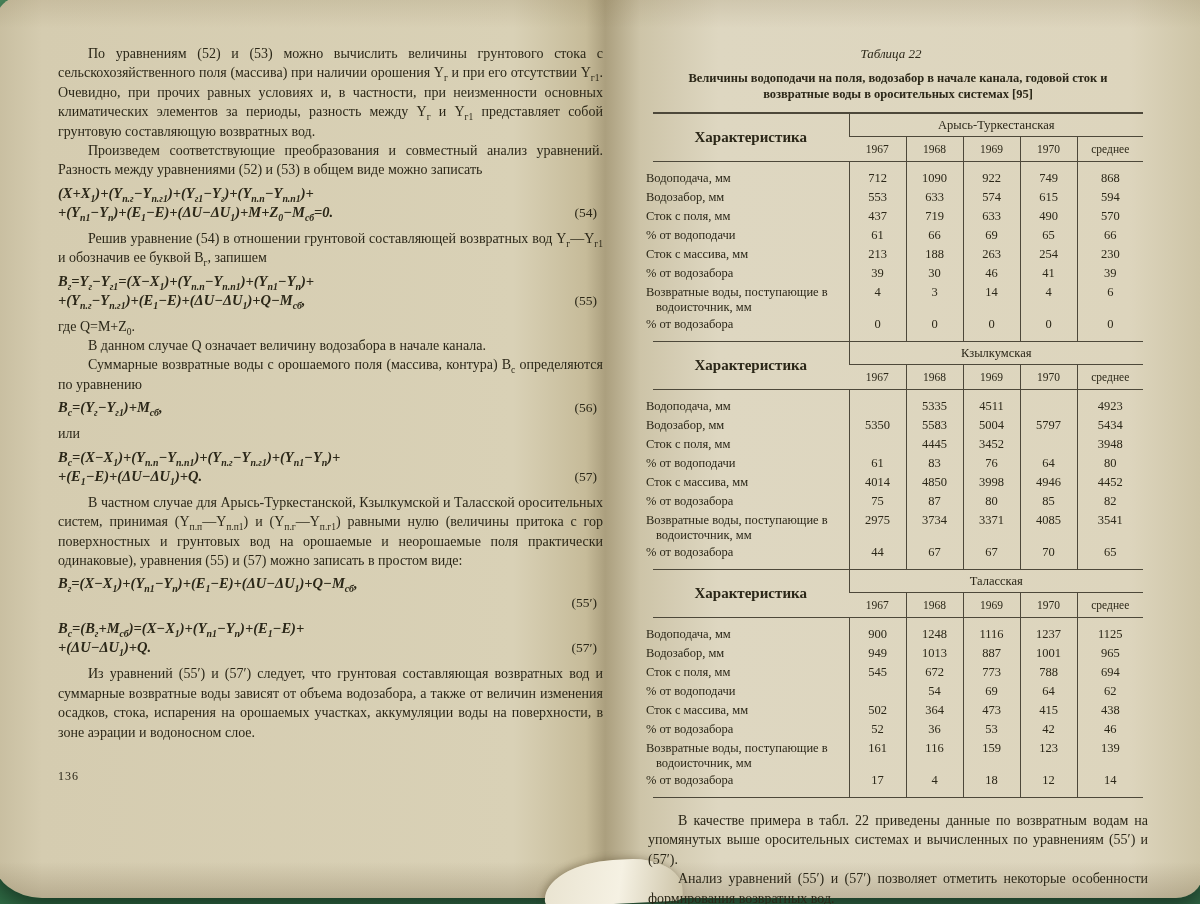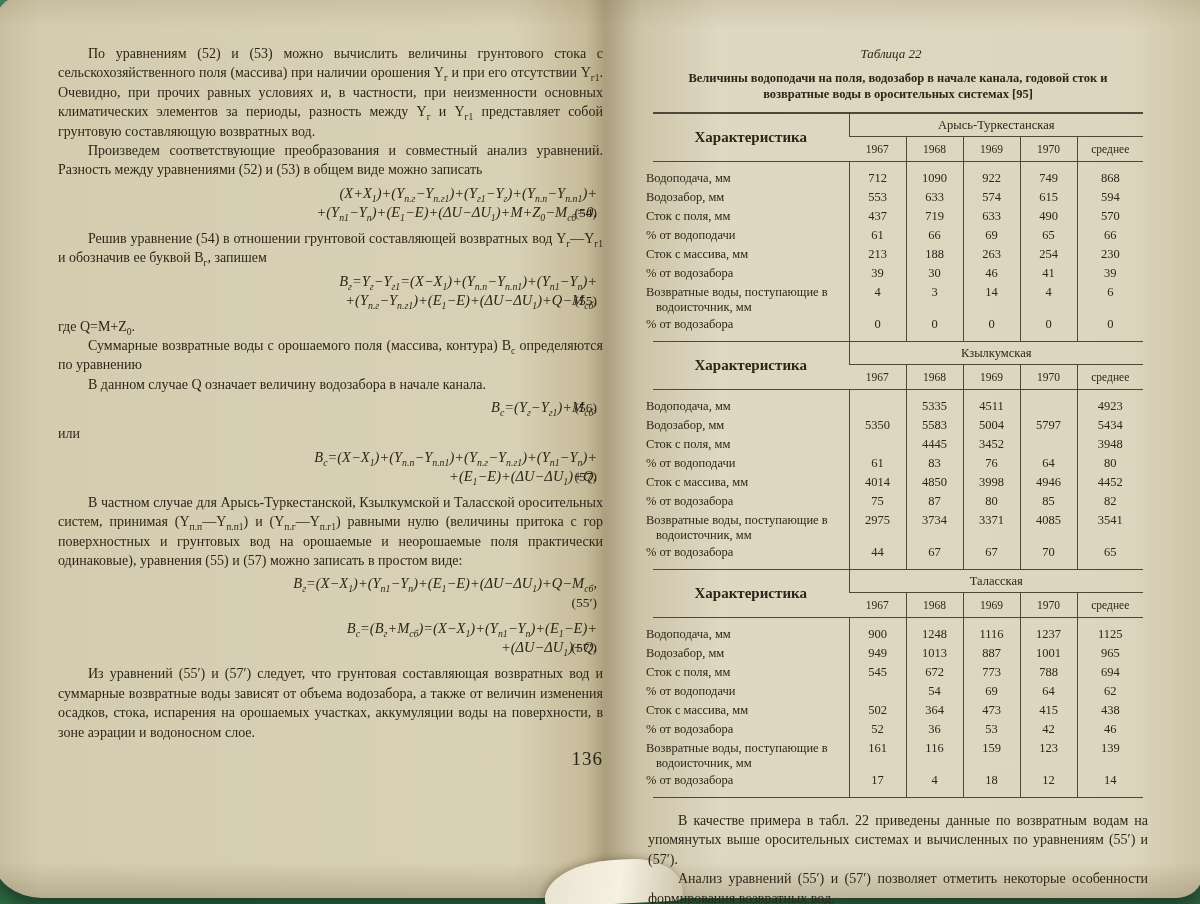--- a/index.html
+++ b/index.html
@@ -38,26 +38,26 @@
 
   .para{
     margin:0;text-align:justify;text-indent:30px;
     font-size:14px;line-height:19.4px;
   }
   .para.noindent{text-indent:0;}
   .eq{
     position:relative;margin:4px 6px 7px 0;
     font-style:italic;font-size:14.5px;line-height:19px;
   }
-  .eq-line{text-align:right;}
+  .eq-line{text-align:left;font-weight:bold;}
   .eq-num{position:absolute;right:0;bottom:0;font-style:normal;font-size:13.5px;}
   .eq.num-below{padding-bottom:19px;}
   sub{font-size:68%;line-height:0;}
 
-  .pagenum{text-align:right;margin-top:6px;font-size:19px;letter-spacing:1px;}
+  .pagenum{text-align:left;margin-top:27px;font-size:12px;letter-spacing:1px;}
 
   .tbl-caption{text-align:center;font-style:italic;font-size:13px;margin:2px 14px 8px 0;}
   .tbl-title{
     text-align:center;font-weight:bold;font-size:12.5px;line-height:16px;
     margin:0 4px 10px 4px;padding:0 18px;
   }
   .tbl-wrap{width:490px;margin-left:5px;border-top:2px solid var(--rule);border-bottom:1px solid var(--rule);}
   table.tbl{border-collapse:collapse;table-layout:fixed;width:490px;font-size:12.5px;line-height:15px;color:var(--ink);}
   table.tbl:not(:first-child){border-top:1px solid var(--rule);}
   table.tbl td{border-left:1px solid var(--rule);padding:1px 3px;}
@@ -90,22 +90,22 @@
 
   <p class="para">Решив уравнение (54) в отношении грунтовой составляющей возвратных вод Y<sub>г</sub>—Y<sub>г1</sub> и обозначив ее буквой B<sub>г</sub>, запишем</p>
 
   <div class="eq">
     <div class="eq-line">B<sub>г</sub>=Y<sub>г</sub>−Y<sub>г1</sub>=(X−X<sub>1</sub>)+(Y<sub>п.п</sub>−Y<sub>п.п1</sub>)+(Y<sub>п1</sub>−Y<sub>п</sub>)+</div>
     <div class="eq-line">+(Y<sub>п.г</sub>−Y<sub>п.г1</sub>)+(E<sub>1</sub>−E)+(ΔU−ΔU<sub>1</sub>)+Q−M<sub>сб</sub>,</div>
     <span class="eq-num">(55)</span>
   </div>
 
   <p class="para noindent">где Q=M+Z<sub>0</sub>.</p>
+  <p class="para">В данном случае Q означает величину водозабора в начале канала.</p>
   <p class="para">Суммарные возвратные воды с орошаемого поля (массива, контура) B<sub>с</sub> определяются по уравнению</p>
-  <p class="para">В данном случае Q означает величину водозабора в начале канала.</p>
 
   <div class="eq">
     <div class="eq-line">B<sub>с</sub>=(Y<sub>г</sub>−Y<sub>г1</sub>)+M<sub>сб</sub>,</div>
     <span class="eq-num">(56)</span>
   </div>
 
   <p class="para noindent">или</p>
 
   <div class="eq">
     <div class="eq-line">B<sub>с</sub>=(X−X<sub>1</sub>)+(Y<sub>п.п</sub>−Y<sub>п.п1</sub>)+(Y<sub>п.г</sub>−Y<sub>п.г1</sub>)+(Y<sub>п1</sub>−Y<sub>п</sub>)+</div>

